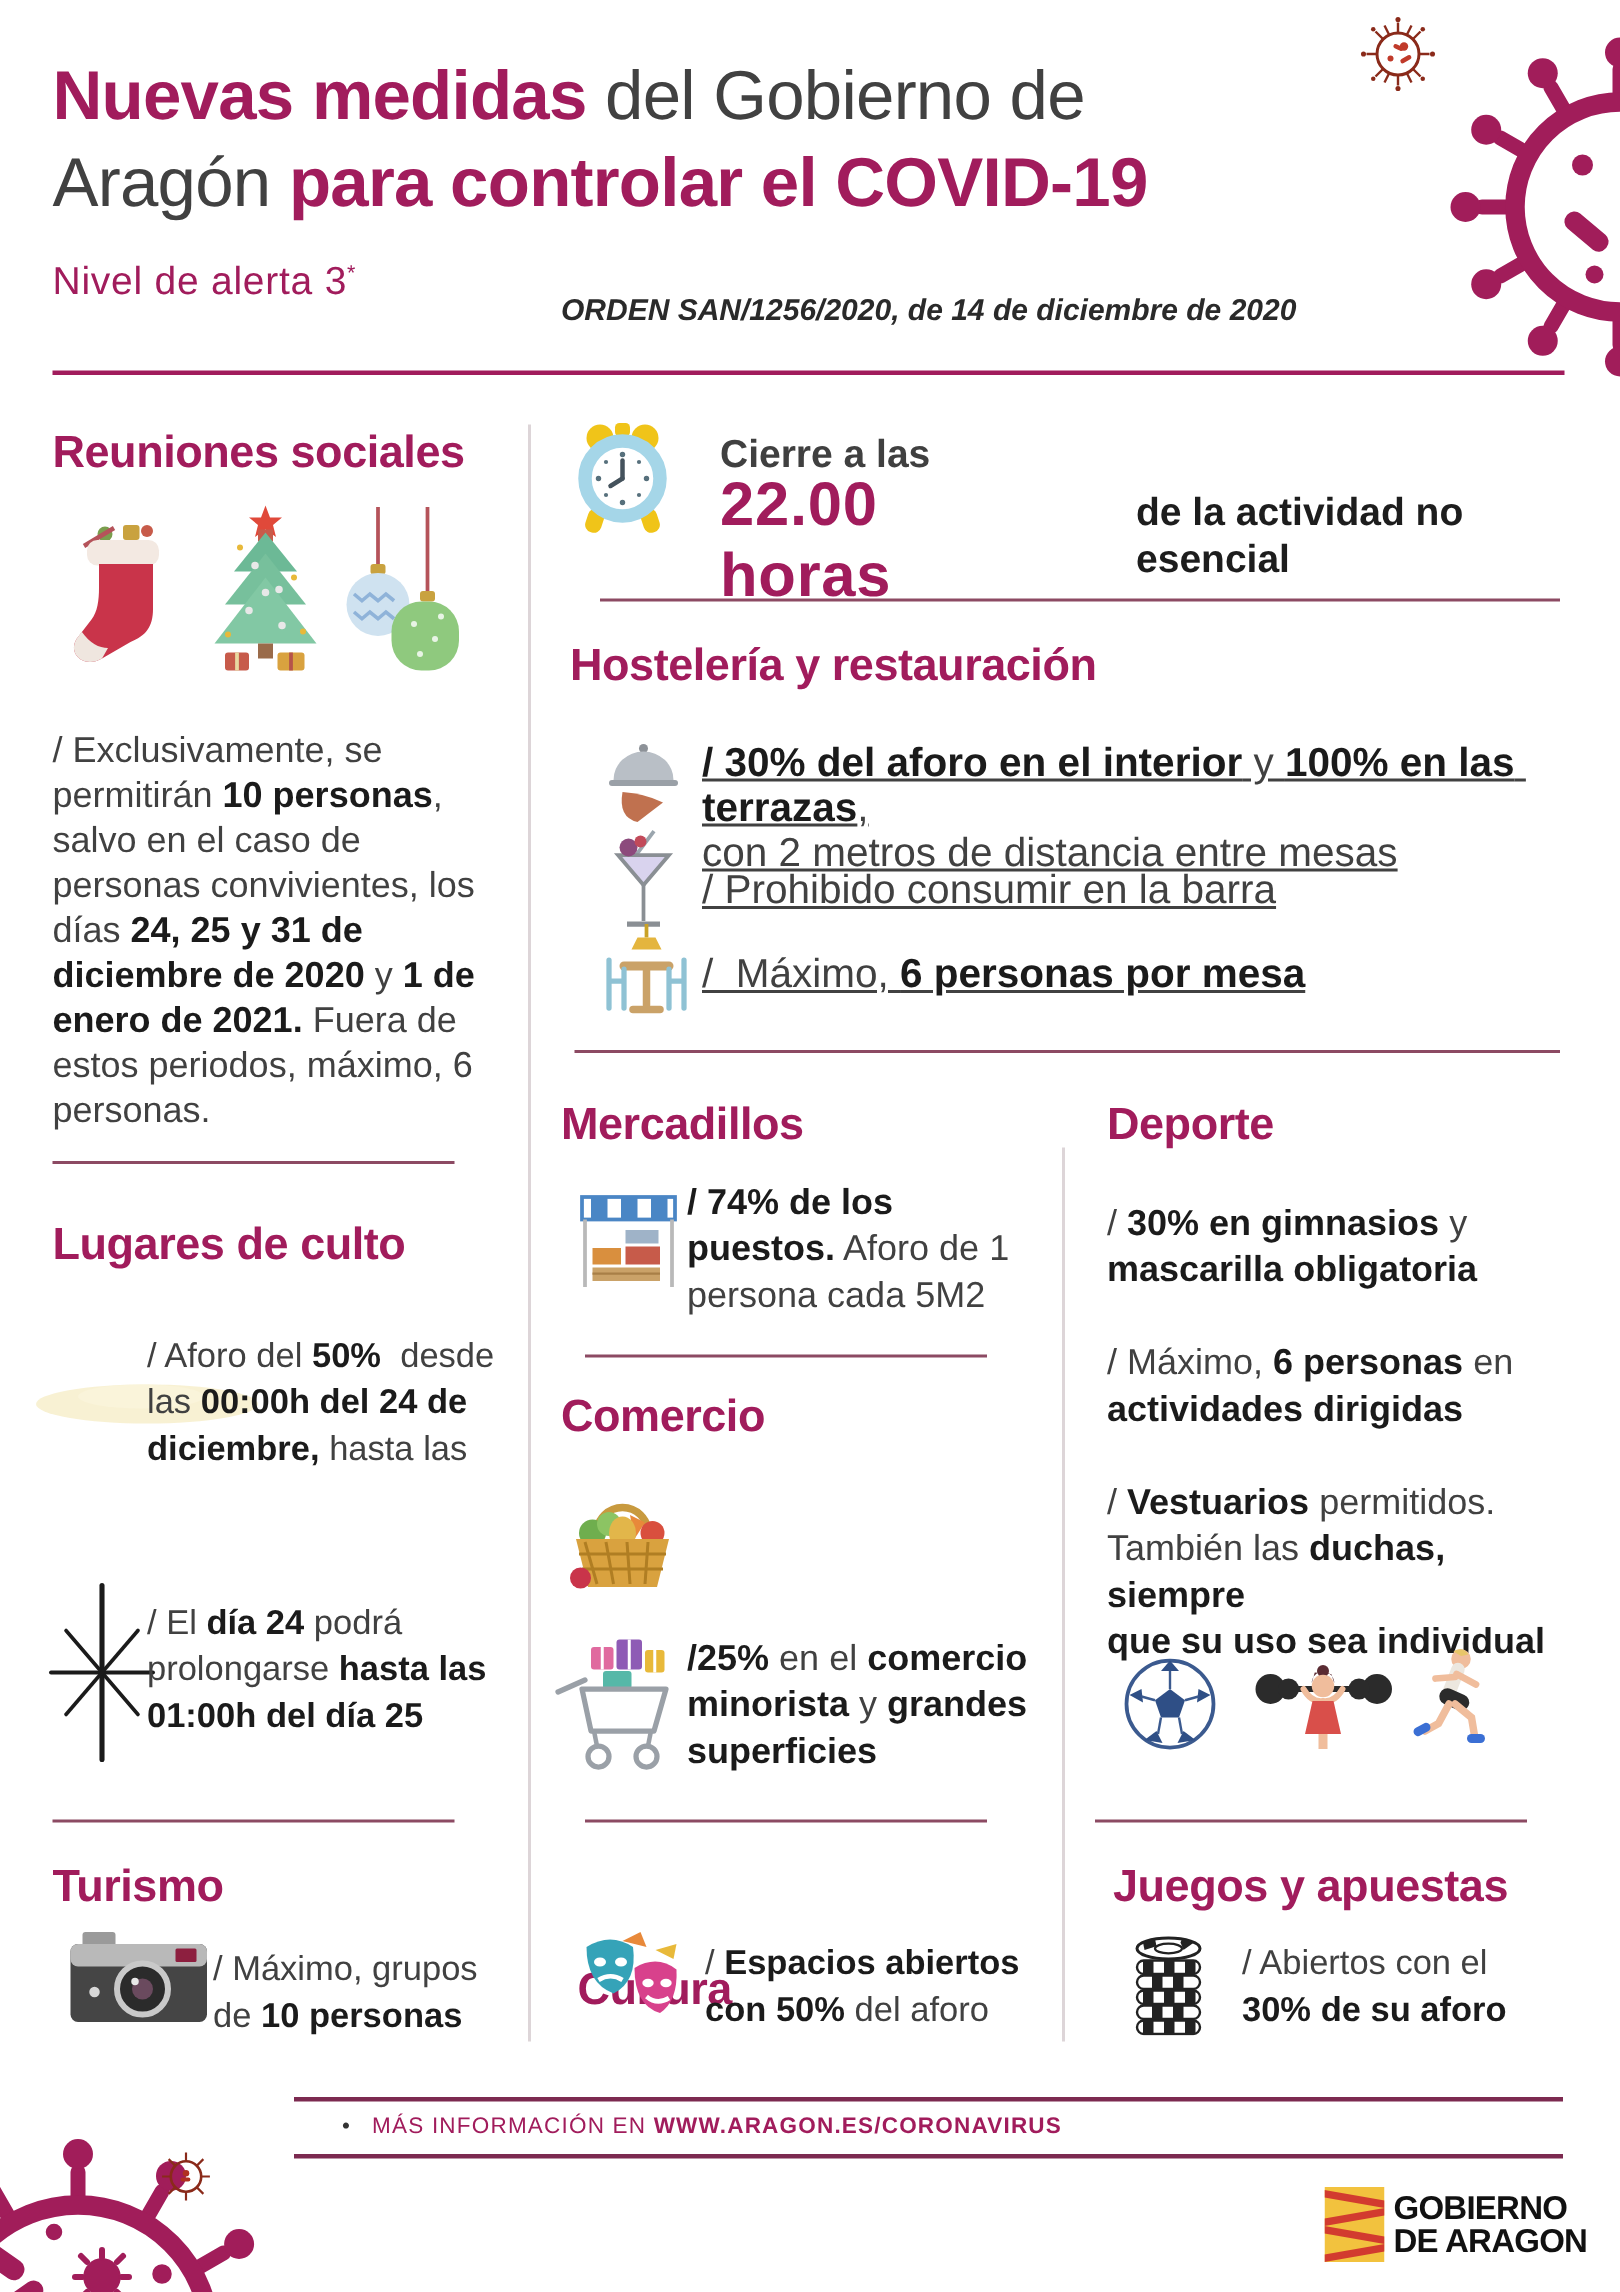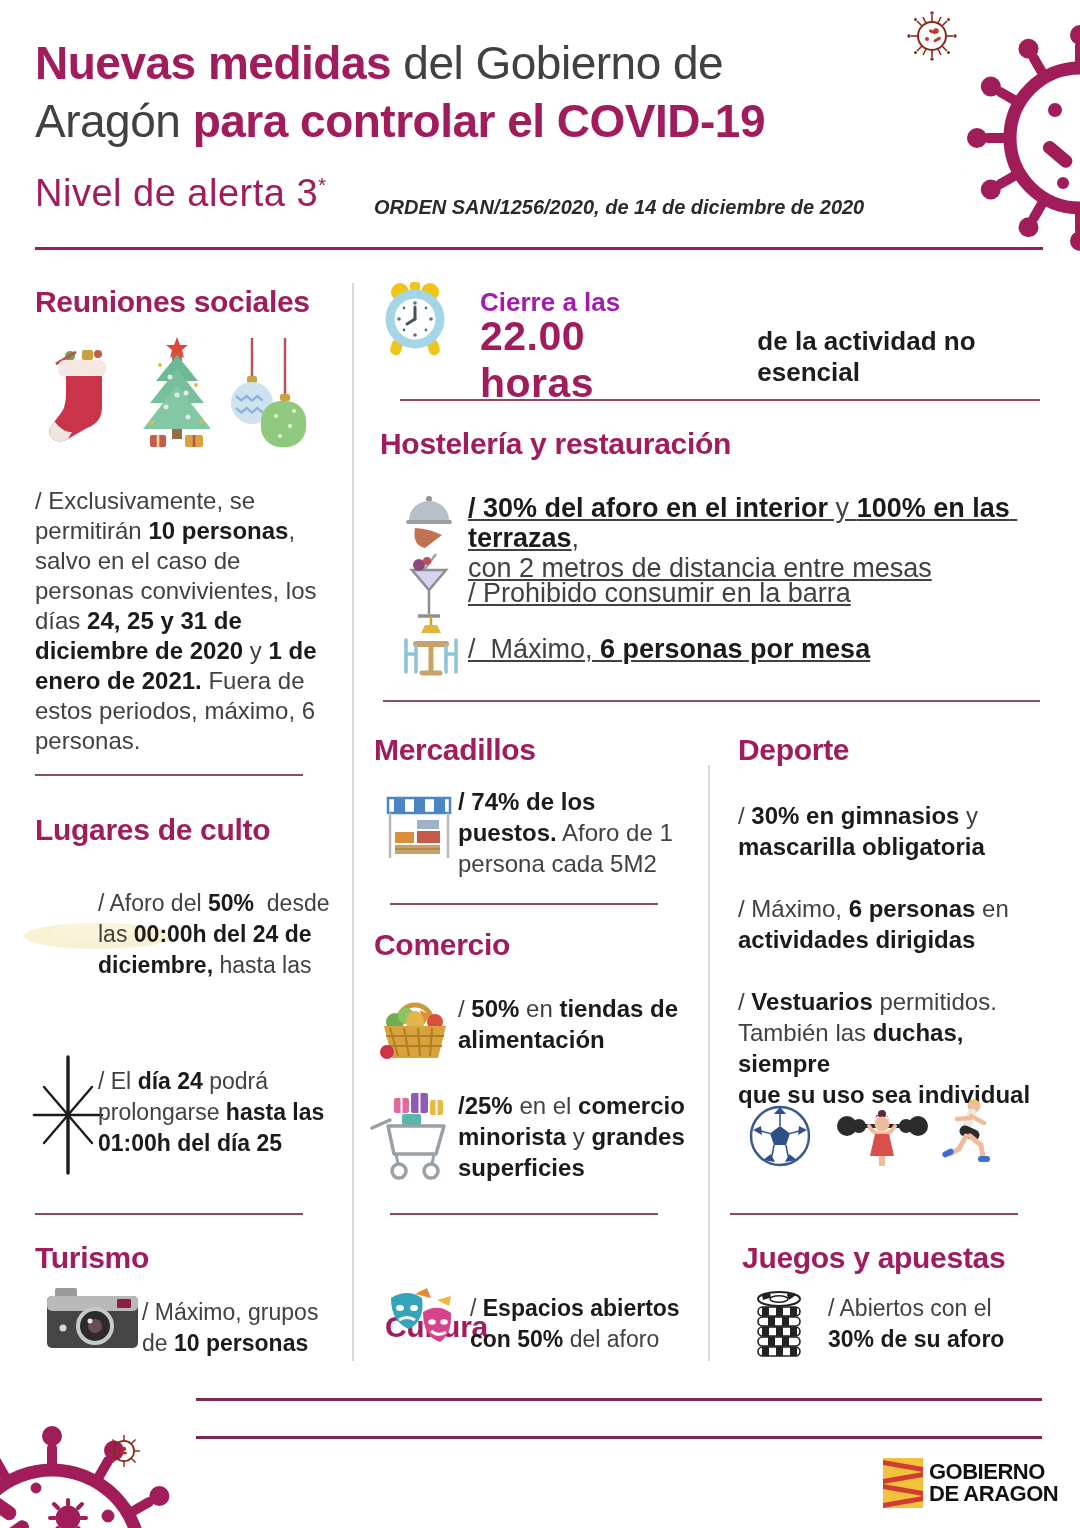--- a/index.html
+++ b/index.html
@@ -16,28 +16,28 @@
   .page{position:relative;width:1080px;height:1528px;background:#ffffff;overflow:hidden;margin:0 auto;}
   .abs{position:absolute;}
   .rich{white-space:pre-wrap;color:var(--text);}
   .rich .b{font-weight:700;color:var(--bold);}
   .rich .a{color:var(--accent);}
   .sec-title{color:var(--accent);font-weight:800;font-size:30px;letter-spacing:-0.3px;}
   .title{font-size:46px;line-height:58px;font-weight:500;color:#222;letter-spacing:-0.5px;}
   .title .rich{display:block;white-space:pre-wrap;}
   .title .b{font-weight:800;}
   .title .a{color:var(--accent);}
-  .alert{color:var(--accent);font-size:38px;font-weight:400;letter-spacing:0.5px;}
+  .alert{color:var(--accent);font-size:26px;font-weight:400;letter-spacing:0.5px;}
   .alert sup{font-size:55%;}
   .order{font-style:italic;font-weight:700;font-size:20px;color:#2a2a2a;}
   .hline{background:var(--div);height:2px;}
   .hline.header{background:var(--accent);height:3px;}
   .hline.footer{background:var(--fline);height:3px;}
   .vline{background:var(--vdiv);width:2px;}
-  .cierre-prefix{font-weight:800;font-size:26px;color:#a21caf;}
+  .cierre-prefix{font-weight:800;font-size:26px;color:#404040;}
   .cierre-row{display:flex;align-items:baseline;gap:14px;}
   .cierre-time{font-weight:800;font-size:41px;color:var(--accent);letter-spacing:0.5px;}
   .cierre-suffix{font-weight:800;font-size:26px;color:#1d1d1d;margin-left:36px;}
   .f-body{font-size:24px;line-height:31px;}
   .f-left{font-size:24px;line-height:30px;margin-top:24px;}
   .f-host{font-size:27px;line-height:30px;text-decoration:underline;}
   .f-small{font-size:23px;line-height:31px;}
   .footer-text{font-size:15px;letter-spacing:0.8px;color:var(--accent);}
   .footer-text .bullet{color:#333;margin-right:14px;}
   .footer-text .flink{font-weight:800;}
@@ -404,22 +404,20 @@
     <g stroke="#b07e23" stroke-width="2">
       <line x1="14" y1="36" x2="22" y2="64"></line>
         <line x1="28" y1="36" x2="33" y2="64"></line>
       <line x1="42" y1="36" x2="44" y2="64"></line>
         <line x1="56" y1="36" x2="54" y2="64"></line>
       <line x1="10" y1="44" x2="68" y2="44"></line>
         <line x1="12" y1="54" x2="66" y2="54"></line>
     </g>
     <circle cx="11" cy="60" r="7" fill="#c9344a"></circle>
   </svg>
-  <div class="abs rich f-body" style="left:458px;top:993px;width:255px"><span class="">/ </span><span class="b">50%</span><span class=""> en </span><span class="b">tiendas de
-alimentación</span></div>
 
   <svg class="abs" style="left:366px;top:1088px" width="92" height="96" viewBox="0 0 92 96">
     <g fill="#e06a9f">
         <rect x="28" y="10" width="15" height="15" rx="2"></rect>
       </g>
     <g fill="#8e5bb5">
         <rect x="45" y="5" width="17" height="20" rx="2"></rect>
       </g>
     <g fill="#e8b93a">
         <rect x="64" y="12" width="13" height="15" rx="2"></rect>
@@ -538,20 +536,23 @@
         <rect x="30" y="50" width="7" height="9"></rect>
       <rect x="10" y="60" width="7" height="9"></rect>
         <rect x="24" y="60" width="7" height="9"></rect>
         <rect x="38" y="60" width="7" height="9"></rect>
     </g>
   </svg>
   <div class="abs rich f-small" style="left:828px;top:1293px;width:220px"><span class="">/ Abiertos con el
 </span><span class="b">30% de su aforo</span></div>
 
   <div class="abs hline footer" style="left:196px;top:1398px;width:846px"></div>
+  <div class="abs footer-text" style="left:228px;top:1409px">
+    <span class="bullet">•</span><span>MÁS INFORMACIÓN EN </span><span class="flink">WWW.ARAGON.ES/CORONAVIRUS</span>
+  </div>
   <div class="abs hline footer" style="left:196px;top:1436px;width:846px"></div>
 
   <div class="abs logo" style="left:883px;top:1458px">
     <svg width="40" height="50" viewBox="0 0 40 50">
       <rect width="40" height="50" fill="#f2c23e"></rect>
       <path d="M0 2 L40 9 L40 14 L0 7 Z" fill="#d23b2f"></path>
       <path d="M40 14 L0 21 L0 26 L40 19 Z" fill="#d23b2f"></path>
       <path d="M0 26 L40 33 L40 38 L0 31 Z" fill="#d23b2f"></path>
       <path d="M40 38 L0 45 L0 50 L40 43 Z" fill="#d23b2f"></path>
     </svg>

